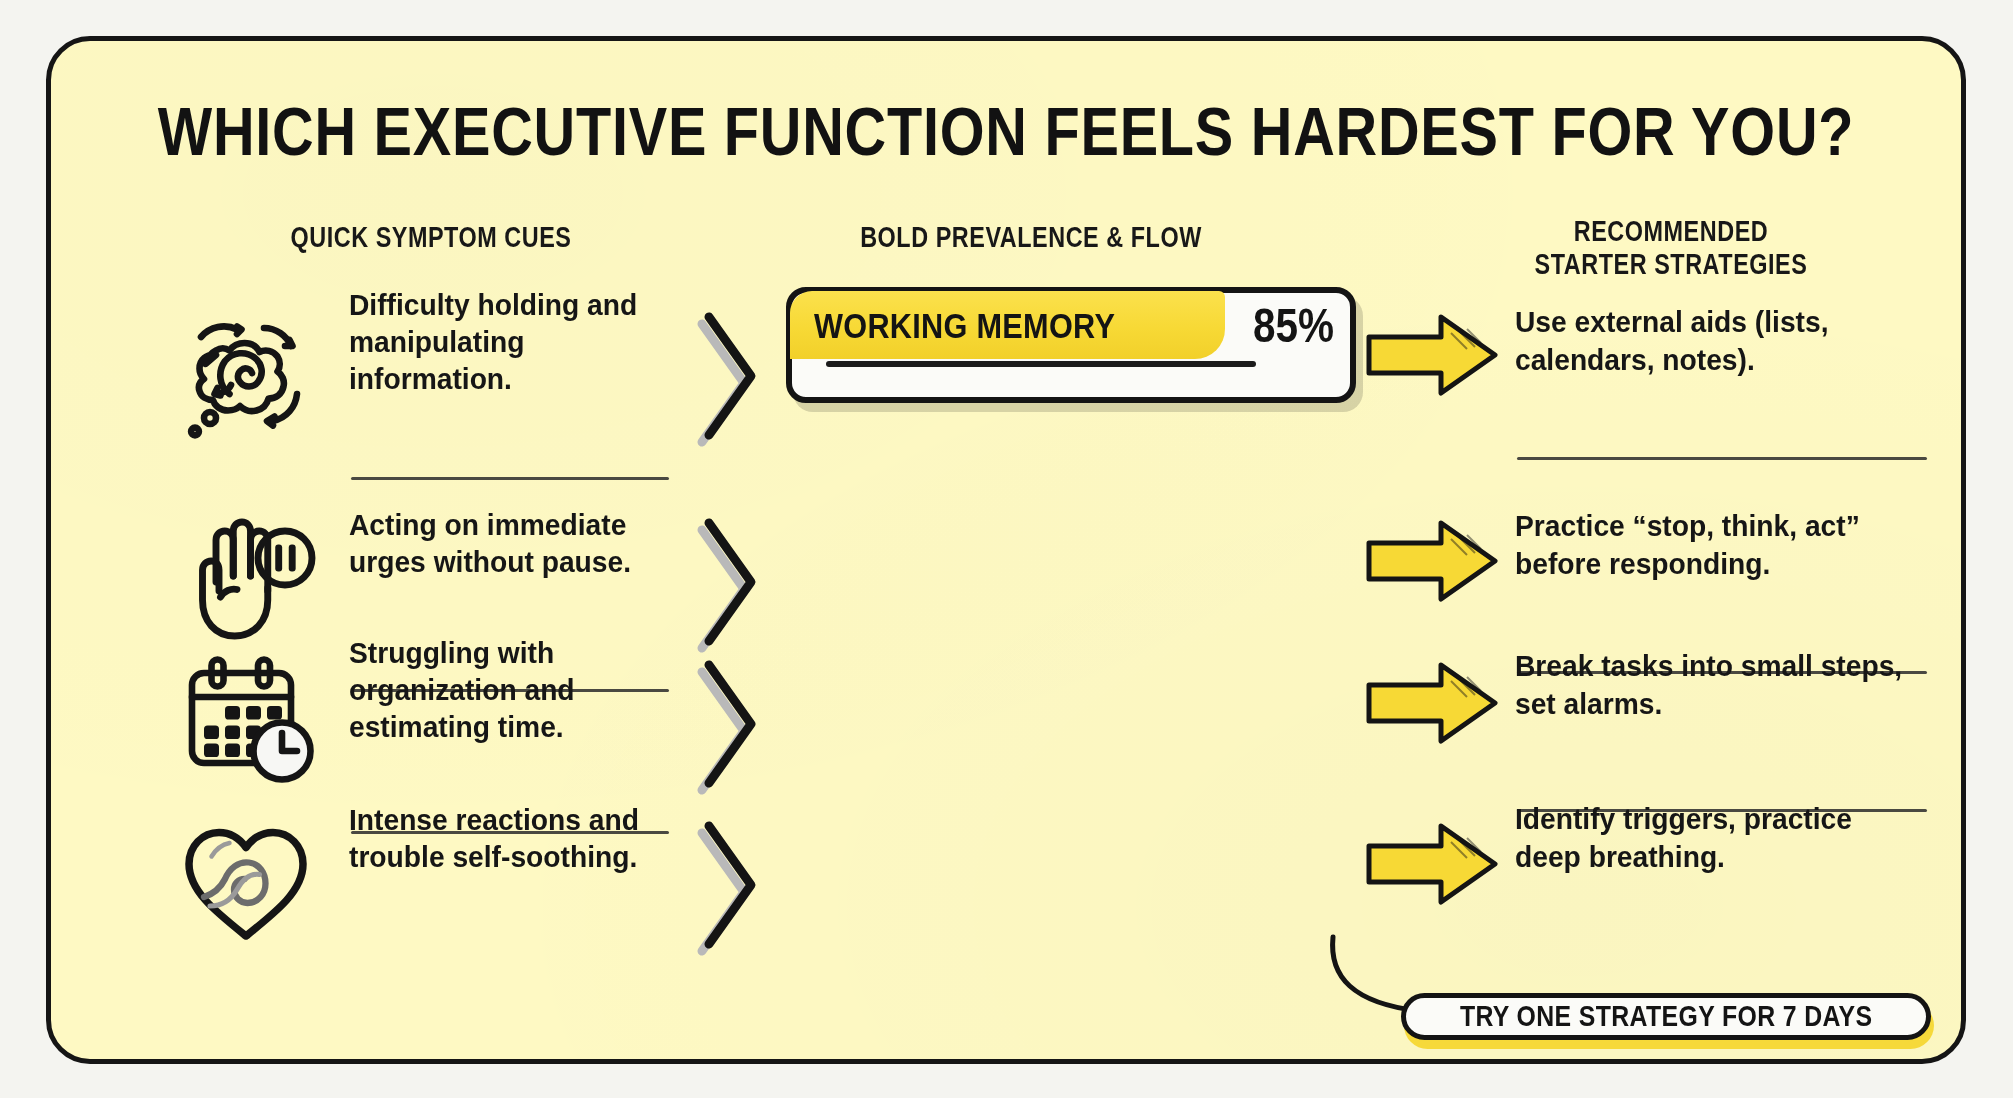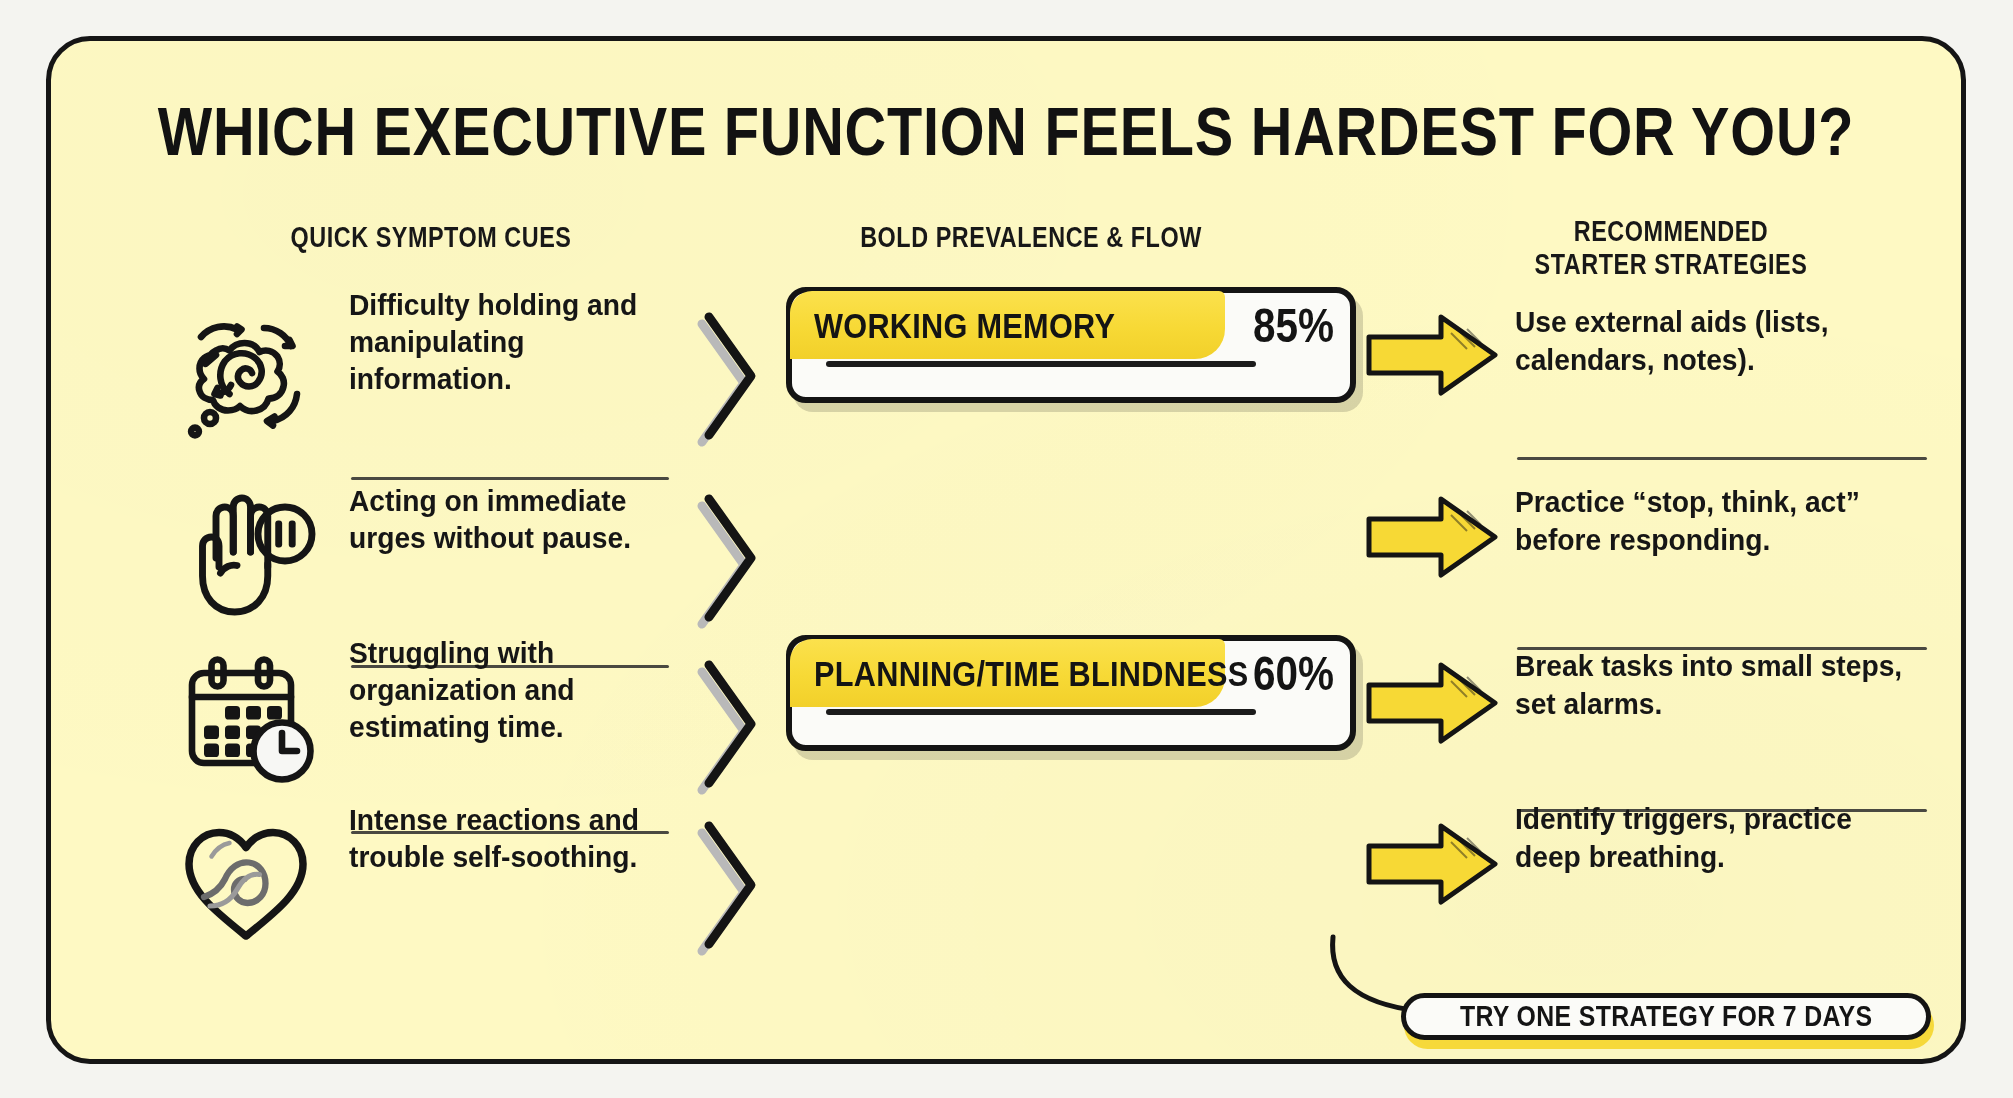--- a/index.html
+++ b/index.html
@@ -56,21 +56,21 @@
     transform:scaleX(0.9) scaleY(1.12);
     line-height:1.12;
   }
   #head-cues{ top:182px; left:110px;  width:540px; }
   #head-prev{ top:182px; left:700px;  width:560px; }
   #head-strat{top:178px; left:1380px; width:480px; }
 
   
   .row{ position:absolute; left:0; width:100%; height:230px; }
   .row-1{ top:246px;padding-left:44px; }
-  .row-2{ top:428px; }
+  .row-2{ top:452px; }
   .row-3{ top:594px; }
   .row-4{ top:755px; }
 
   
   .icon-cell{
     position:absolute;left:110px;top:6px;
     width:170px;height:160px;
     display:flex;align-items:center;justify-content:center;
   }
   .icon-cell svg{ width:150px;height:150px; display:block; }
@@ -337,26 +337,20 @@
       </svg>
     </div>
     <div class="cue-text">Struggling with organization and estimating time.</div>
     <div class="cue-sep sep-3"></div>
 
     <svg class="chevron" viewBox="0 0 80 150" fill="none">
       <path d="M16 16 L58 75 L16 134" stroke="#b9b9b9" stroke-width="9" stroke-linecap="round" stroke-linejoin="round" transform="translate(-7,7)"></path>
       <path d="M16 16 L58 75 L16 134" stroke="#141414" stroke-width="9" stroke-linecap="round" stroke-linejoin="round"></path>
     </svg>
 
-    <div class="bar-card">
-      <div class="bar-fill" style="width:78%"></div>
-      <div class="bar-label">PLANNING/TIME BLINDNESS</div>
-      <div class="bar-pct">60%</div>
-      <div class="bar-underline"></div>
-    </div>
 
     <svg class="flow-arrow" viewBox="0 0 140 92">
       <path d="M6 28 H78 V8 L132 46 L78 84 V64 H6 Z" fill="#f7d935" stroke="#141414" stroke-width="5" stroke-linejoin="round"></path>
       <path d="M88 24 L104 40 M96 22 L112 38 M104 20 L118 34" stroke="#141414" stroke-width="2" opacity="0.45"></path>
     </svg>
 
     <div class="strategy-text">Break tasks into small steps, set alarms.</div>
     <div class="strat-sep ssep-3"></div>
   </div>
 

